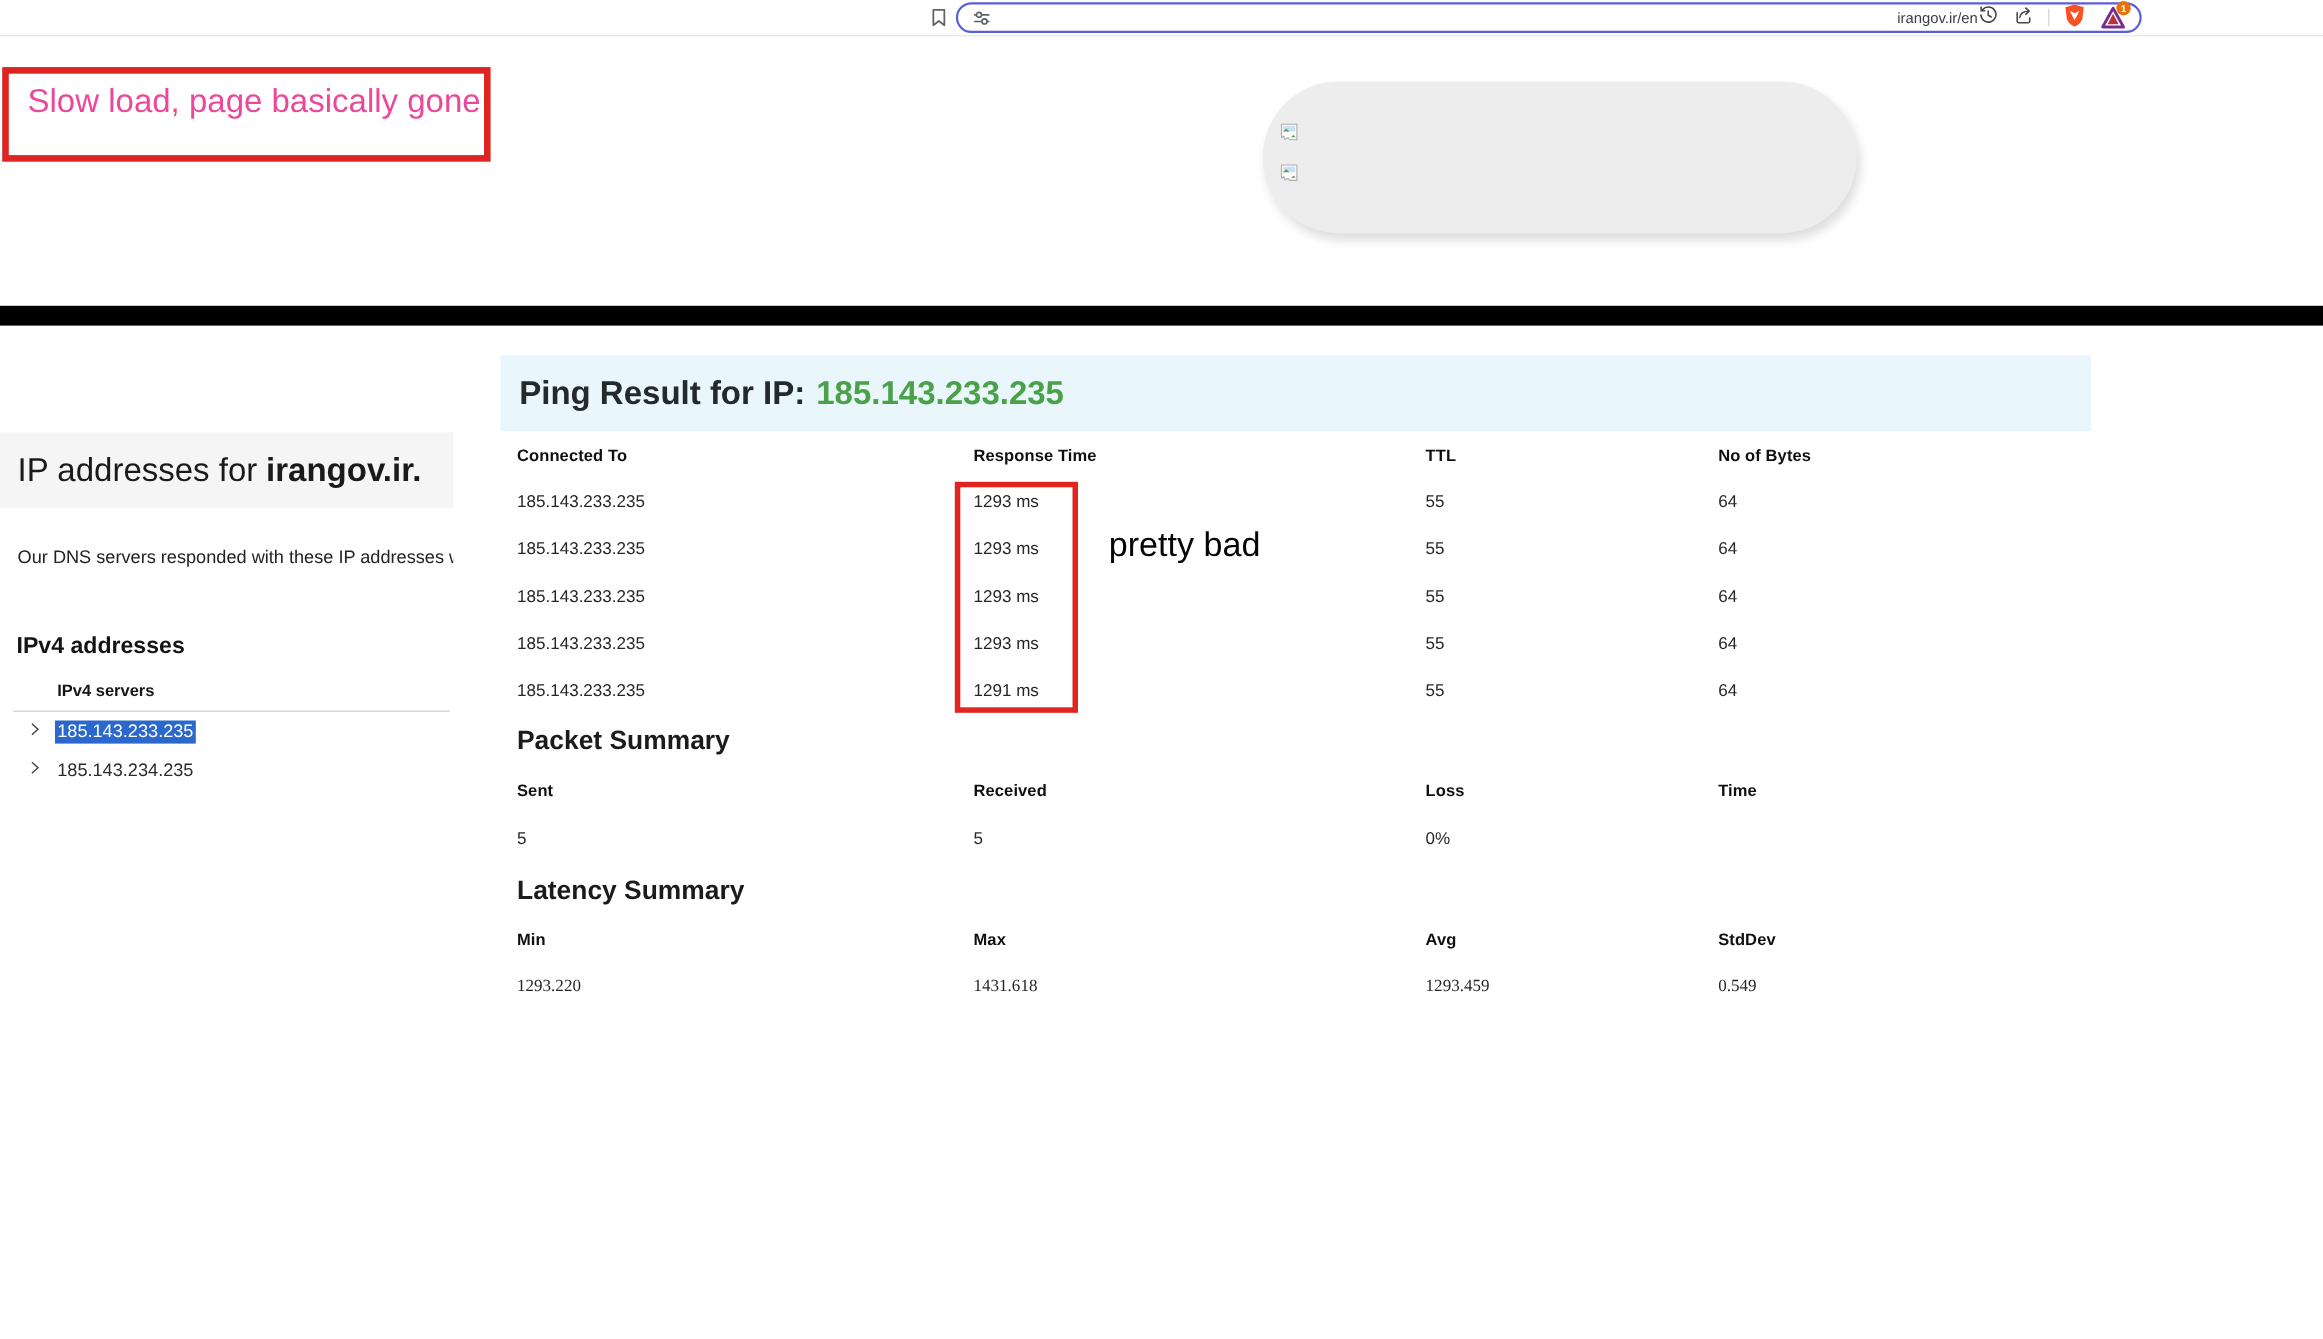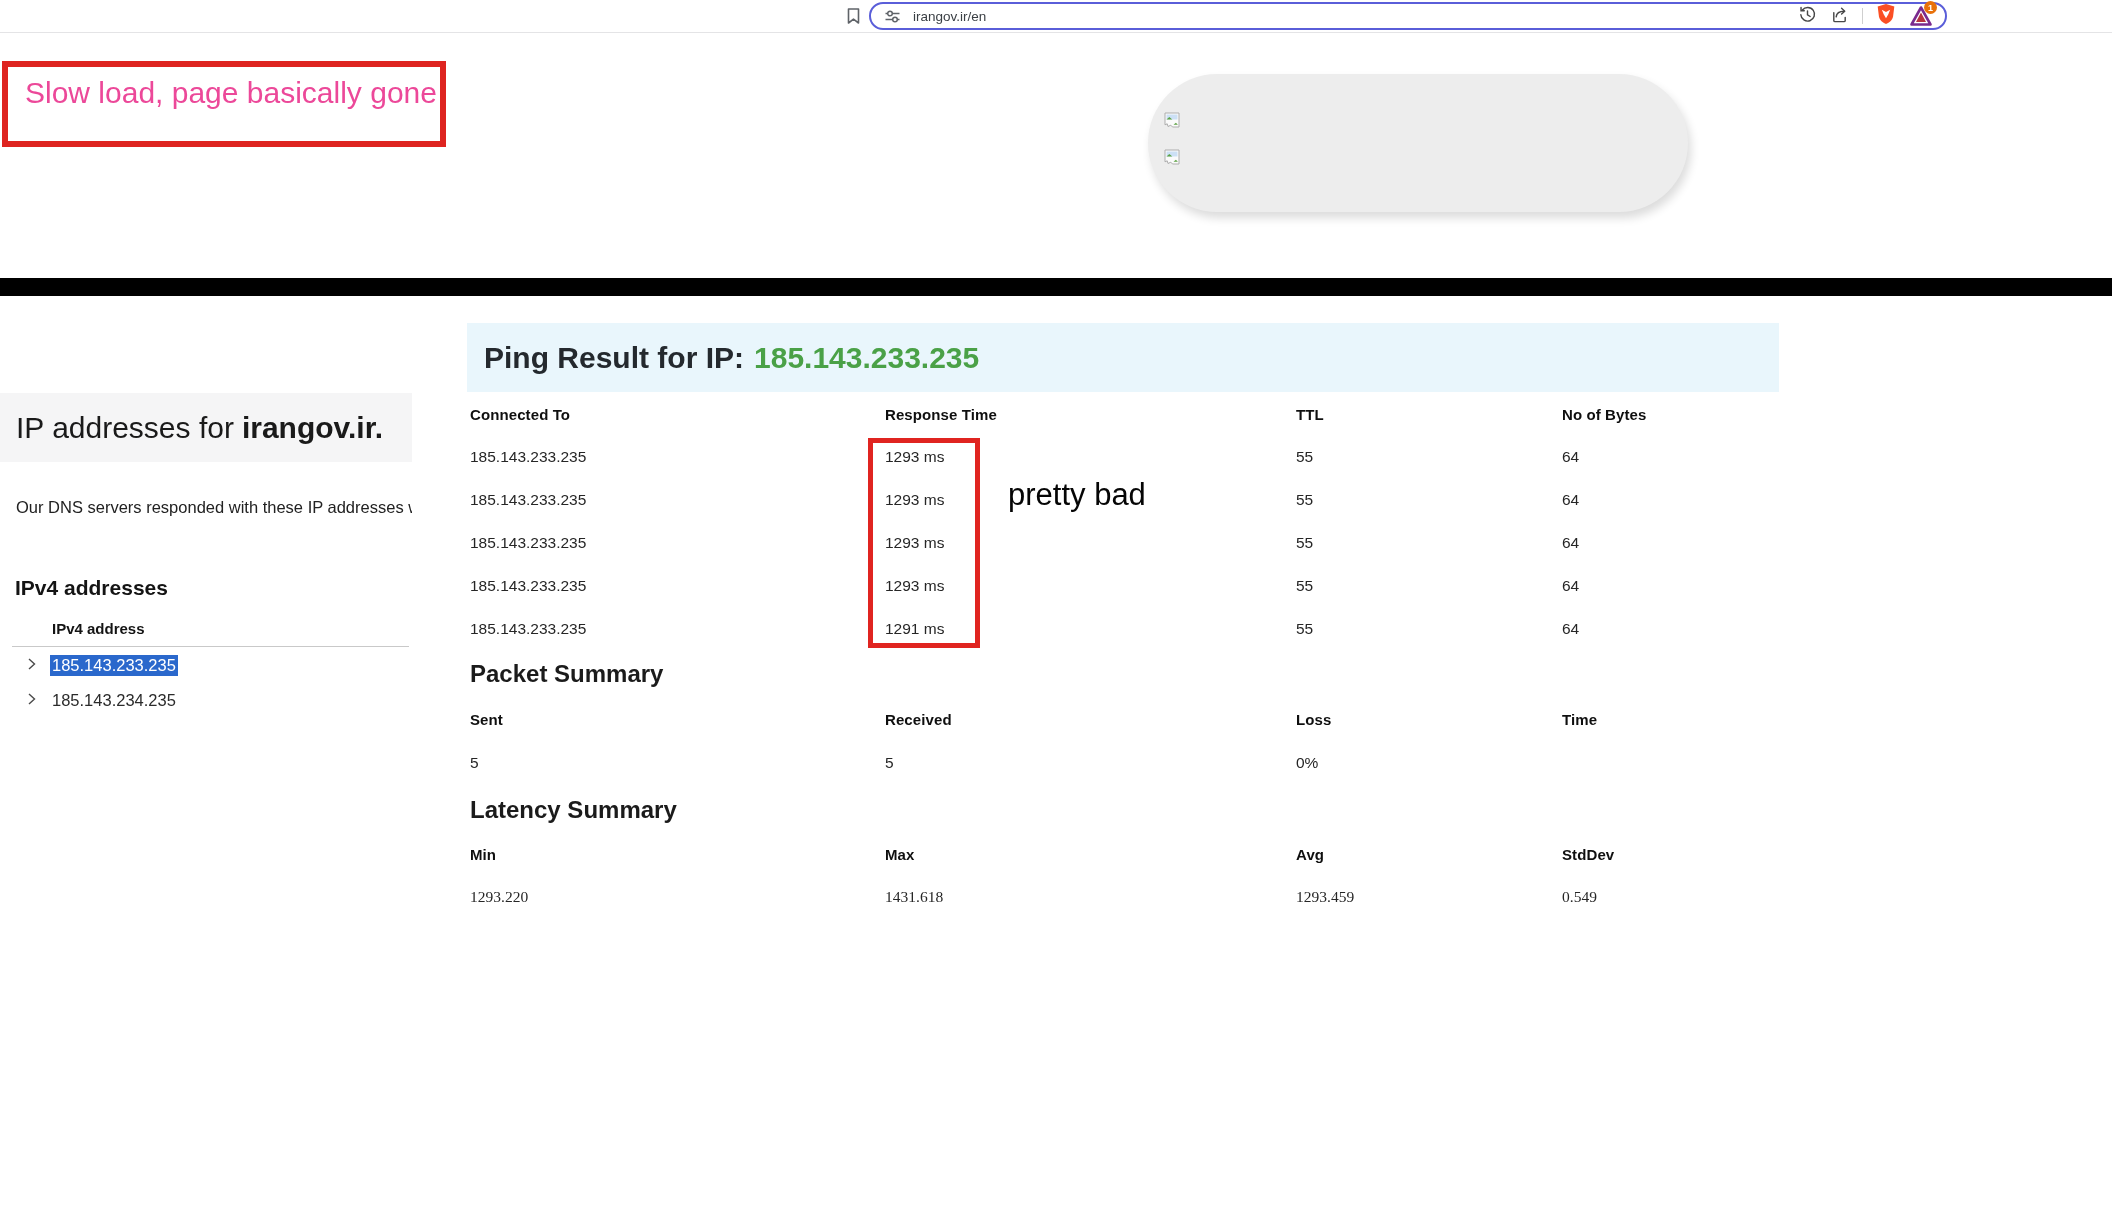--- a/index.html
+++ b/index.html
@@ -6,21 +6,21 @@
   body{
     width:2112px;height:1217px;position:relative;background:#fff;
     font-family:"Liberation Sans", sans-serif;overflow:hidden;
   }
   
   .topbar{position:absolute;left:0;top:0;width:2112px;height:32px;background:#fff;border-bottom:1px solid #e4e4e6;}
   .bookmark-btn{position:absolute;left:843px;top:6px;width:20px;height:20px;display:flex;align-items:center;justify-content:center;}
   .urlbar{position:absolute;left:869px;top:2px;width:1078px;height:28px;box-sizing:border-box;
     border:2px solid #5a5ed9;border-radius:15px;background:#fff;display:flex;align-items:center;}
   .tune-wrap{margin-left:13px;display:flex;align-items:center;}
-  .url-text{margin-left:12px;font-size:13.5px;color:#3a3f44;flex:1;white-space:nowrap;overflow:hidden;}
+  .url-text{margin-left:12px;font-size:13.5px;color:#3a3f44;flex:1;white-space:nowrap;overflow:hidden;text-align:right;}
   .bar-icons{display:flex;align-items:center;gap:13px;margin-right:12px;}
   .vdiv{width:1px;height:16px;background:#cfcfcf;}
   .ext-wrap{position:relative;width:24px;height:22px;}
   .ext-badge{position:absolute;right:-4px;top:-4px;width:13px;height:13px;border-radius:50%;
     background:#e8710a;color:#fff;font-size:9px;font-weight:700;display:flex;align-items:center;justify-content:center;}
   
   .note-box{position:absolute;left:2px;top:61px;width:432px;height:74px;border:6px solid #de2420;background:#fff;}
   .note-text{padding:9px 0 0 17px;font-size:30px;color:#ec4899;white-space:nowrap;}
   
   .blob{position:absolute;left:1148px;top:74px;width:540px;height:138px;background:#ededed;
@@ -37,21 +37,21 @@
   .side-para div{white-space:nowrap;overflow:hidden;}
   .ipv4-heading{position:absolute;left:15px;top:576px;font-size:21px;font-weight:700;color:#141414;}
   .ipv4-colhdr{position:absolute;left:52px;top:620px;font-size:15px;font-weight:700;color:#141414;}
   .side-rule{position:absolute;left:12px;top:646px;width:397px;height:1px;background:#c9c9c9;}
   .ip-row{position:absolute;left:26px;display:flex;align-items:center;gap:13px;cursor:default;}
   .ip-row.r1{top:655px;}
   .ip-row.r2{top:690px;}
   .ip-val{font-size:16.5px;color:#2b2b2b;padding:1px 2px;}
   .ip-val.selected{background:#2a68cc;color:#fff;}
   
-  .ping-band{position:absolute;left:467px;top:323px;width:1312px;height:69px;background:#e9f6fc;
+  .ping-band{position:absolute;left:455px;top:323px;width:1446px;height:69px;background:#e9f6fc;
     display:flex;align-items:center;padding-left:17px;box-sizing:border-box;
     font-size:30px;font-weight:700;color:#24292e;white-space:nowrap;}
   .ping-band .ip-green{color:#4aa147;margin-left:10px;}
   .cols{position:absolute;left:457px;width:1330px;display:grid;
     grid-template-columns:415px 411px 266px 1fr;padding-left:13px;box-sizing:border-box;align-items:center;}
   .hdr{font-weight:700;font-size:15px;color:#0f0f0f;letter-spacing:0.1px;}
   .cell{font-size:15.5px;color:#262626;}
   .t-head{top:406px;}
   .t-r0{top:448px;} .t-r1{top:491px;} .t-r2{top:534px;} .t-r3{top:577px;} .t-r4{top:620px;}
   .sec-heading{position:absolute;left:470px;font-size:24px;font-weight:600;color:#1b1b1b;}
@@ -145,21 +145,21 @@
 <div class="black-bar"></div>
 
 <div class="side-band">
   <span>IP addresses for</span>
   <b>irangov.ir.</b>
 </div>
 <div class="side-para">
   <div>Our DNS servers responded with these IP addresses whe</div>
 </div>
 <div class="ipv4-heading">IPv4 addresses</div>
-<div class="ipv4-colhdr">IPv4 address</div>
+<div class="ipv4-colhdr">IPv4 servers</div>
 <div class="side-rule"></div>
 
 <div class="ip-row r1">
   <span>
     <svg width="11" height="14" viewBox="0 0 11 14" fill="none" stroke="#4a4a4a" stroke-width="1.4">
         <path d="M3 2l5.5 5L3 12"></path>
       </svg>
   </span>
   <span class="ip-val selected">185.143.233.235</span>
 </div>

